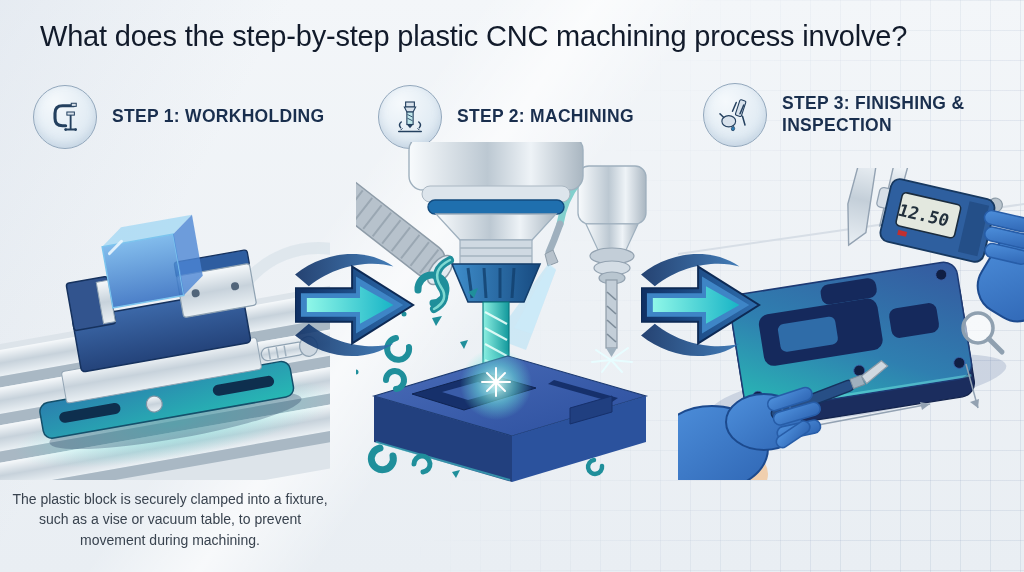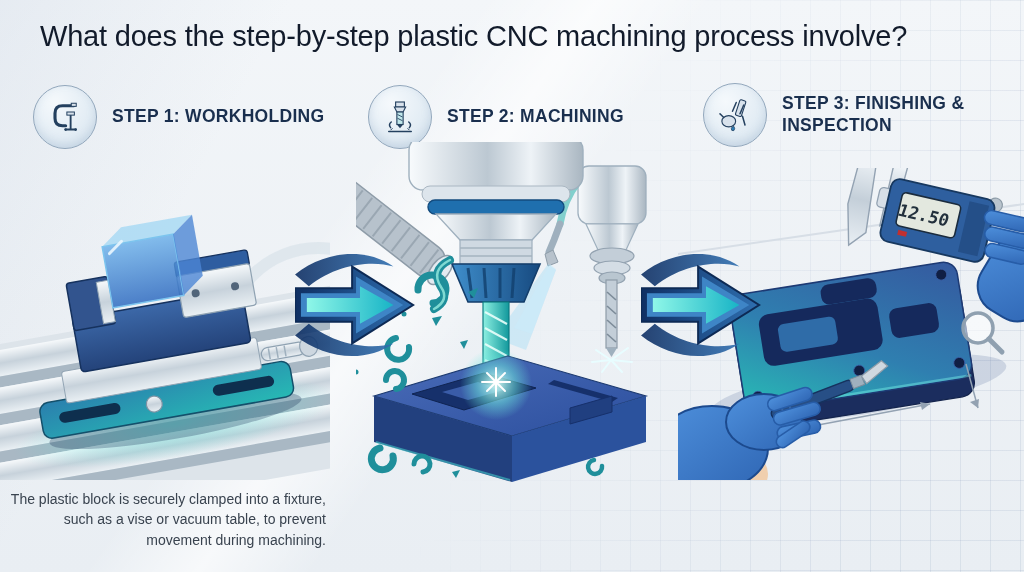--- a/index.html
+++ b/index.html
@@ -21,34 +21,34 @@
     position:absolute;inset:0;pointer-events:none;
     background:
       linear-gradient(125deg,rgba(255,255,255,0) 34%,rgba(255,255,255,.65) 42%,rgba(255,255,255,0) 50%),
       linear-gradient(118deg,rgba(205,215,228,.35) 0%,rgba(205,215,228,0) 22%);
   }
   .title{
     position:absolute;left:40px;top:20px;margin:0;white-space:nowrap;
     font-size:29px;font-weight:500;letter-spacing:-0.2px;color:#121b2b;
   }
   .step-header{position:absolute;display:flex;align-items:center;gap:15px;}
-  #h1{left:33px;top:85px;} #h2{left:368px;top:85px;justify-content:center;} #h3{left:703px;top:83px;}
+  #h1{left:33px;top:85px;} #h2{left:378px;top:85px;justify-content:center;} #h3{left:703px;top:83px;}
   .icon-circle{
     width:62px;height:62px;border-radius:50%;flex:0 0 auto;
     background:radial-gradient(circle at 35% 28%,#f5f9fc 0%,#e2ecf4 60%,#d3e1ec 100%);
     border:1.5px solid #92a7bc;display:flex;align-items:center;justify-content:center;
     box-shadow:inset 0 -4px 8px rgba(140,165,195,.28);
   }
   .step-label{font-size:17.5px;font-weight:700;color:#1a2f4e;letter-spacing:.3px;line-height:1.25;}
   #h3 .step-label{max-width:205px;}
   .desc{
     position:absolute;top:489px;margin:0;text-align:center;
     font-size:14px;line-height:1.45;color:#39434f;
   }
-  #d1{left:2px;width:324px;text-align:right;} #d2{left:345px;width:340px;} #d3{left:687px;width:334px;}
+  #d1{left:8px;width:324px;} #d2{left:345px;width:340px;} #d3{left:687px;width:334px;}
   .illus,.arrow{position:absolute;}
   #illus1{left:0;top:150px;}
   #illus2{left:356px;top:142px;}
   #illus3{left:678px;top:168px;}
   #arrow1{left:295px;top:243px;}
   #arrow2{left:641px;top:243px;}
   .lcd-text{font-family:"DejaVu Sans Mono",monospace;font-weight:bold;}
 </style>
 </head>
 <body>

